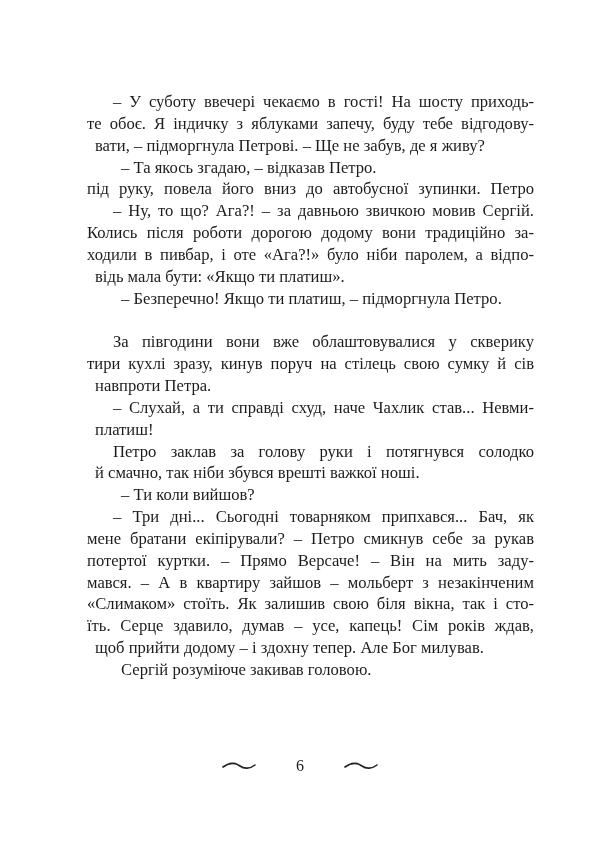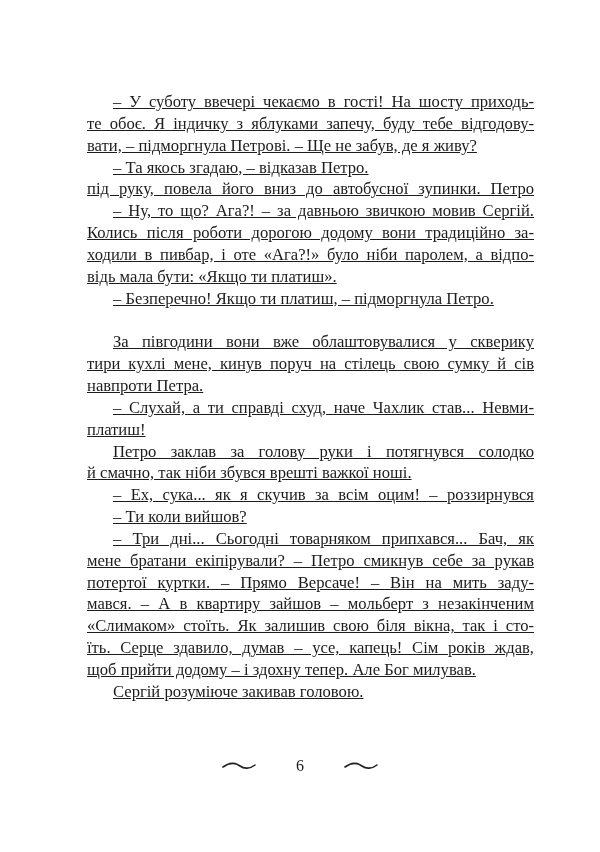--- a/index.html
+++ b/index.html
@@ -11,31 +11,30 @@
     font-family: "Liberation Serif", "DejaVu Serif", serif;
     color: #1c1c1c;
   }
   .page-text {
     position: absolute;
     left: 87px;
     top: 91px;
     width: 447px;
     font-size: 16.6px;
     line-height: 21.85px;
-    text-decoration: underline;
   }
   .line {
     display: block;
     height: 21.85px;
     white-space: nowrap;
     text-align: justify;
     text-align-last: justify;
   }
   .line.indent { padding-left: 26px; }
-  .line.last { text-align-last: left; }
+  .line.last { text-align-last: left; margin-left: 8px; }
   .gap { display: block; height: 21.85px; }
   .footer {
     position: absolute;
     left: 0; right: 0;
     top: 754px;
     height: 24px;
     display: flex;
     justify-content: center;
     align-items: center;
     gap: 0;
@@ -59,27 +58,26 @@
     <span class="line last">вати, – підморгнула Петрові. – Ще не забув, де я живу?</span>
     <span class="line indent last">–  Та якось згадаю, – відказав Петро.</span>
     <span class="line">під руку, повела його вниз до автобусної зупинки. Петро</span>
     <span class="line indent">–  Ну, то що? Ага?! – за давньою звичкою мовив Сергій.</span>
     <span class="line">Колись після роботи дорогою додому вони традиційно за-</span>
     <span class="line">ходили в пивбар, і оте «Ага?!» було ніби паролем, а відпо-</span>
     <span class="line last">відь мала бути: «Якщо ти платиш».</span>
     <span class="line indent last">–  Безперечно! Якщо ти платиш, – підморгнула Петро.</span>
     <span class="gap"></span>
     <span class="line indent">За півгодини вони вже облаштовувалися у скверику</span>
-    <span class="line">тири кухлі мене, кинув поруч на стілець свою сумку й сів</span>
+    <span class="line">тири кухлі зразу, кинув поруч на стілець свою сумку й сів</span>
     <span class="line last">навпроти Петра.</span>
     <span class="line indent">–  Слухай, а ти справді схуд, наче Чахлик став... Невми-</span>
     <span class="line last">платиш!</span>
     <span class="line indent">Петро заклав за голову руки і потягнувся солодко</span>
     <span class="line last">й смачно, так ніби збувся врешті важкої ноші.</span>
-    <span class="line indent">–  Ех, сука... як я скучив за всім оцим! – роззирнувся</span>
     <span class="line indent last">–  Ти коли вийшов?</span>
     <span class="line indent">–  Три дні... Сьогодні товарняком припхався... Бач, як</span>
     <span class="line">мене братани екіпірували? – Петро смикнув себе за рукав</span>
     <span class="line">потертої куртки. – Прямо Версаче! – Він на мить заду-</span>
     <span class="line">мався. – А в квартиру зайшов – мольберт з незакінченим</span>
     <span class="line">«Слимаком» стоїть. Як залишив свою біля вікна, так і сто-</span>
     <span class="line">їть. Серце здавило, думав – усе, капець! Сім років ждав,</span>
     <span class="line last">щоб прийти додому – і здохну тепер. Але Бог милував.</span>
     <span class="line indent last">Сергій розуміюче закивав головою.</span>
   </div>

